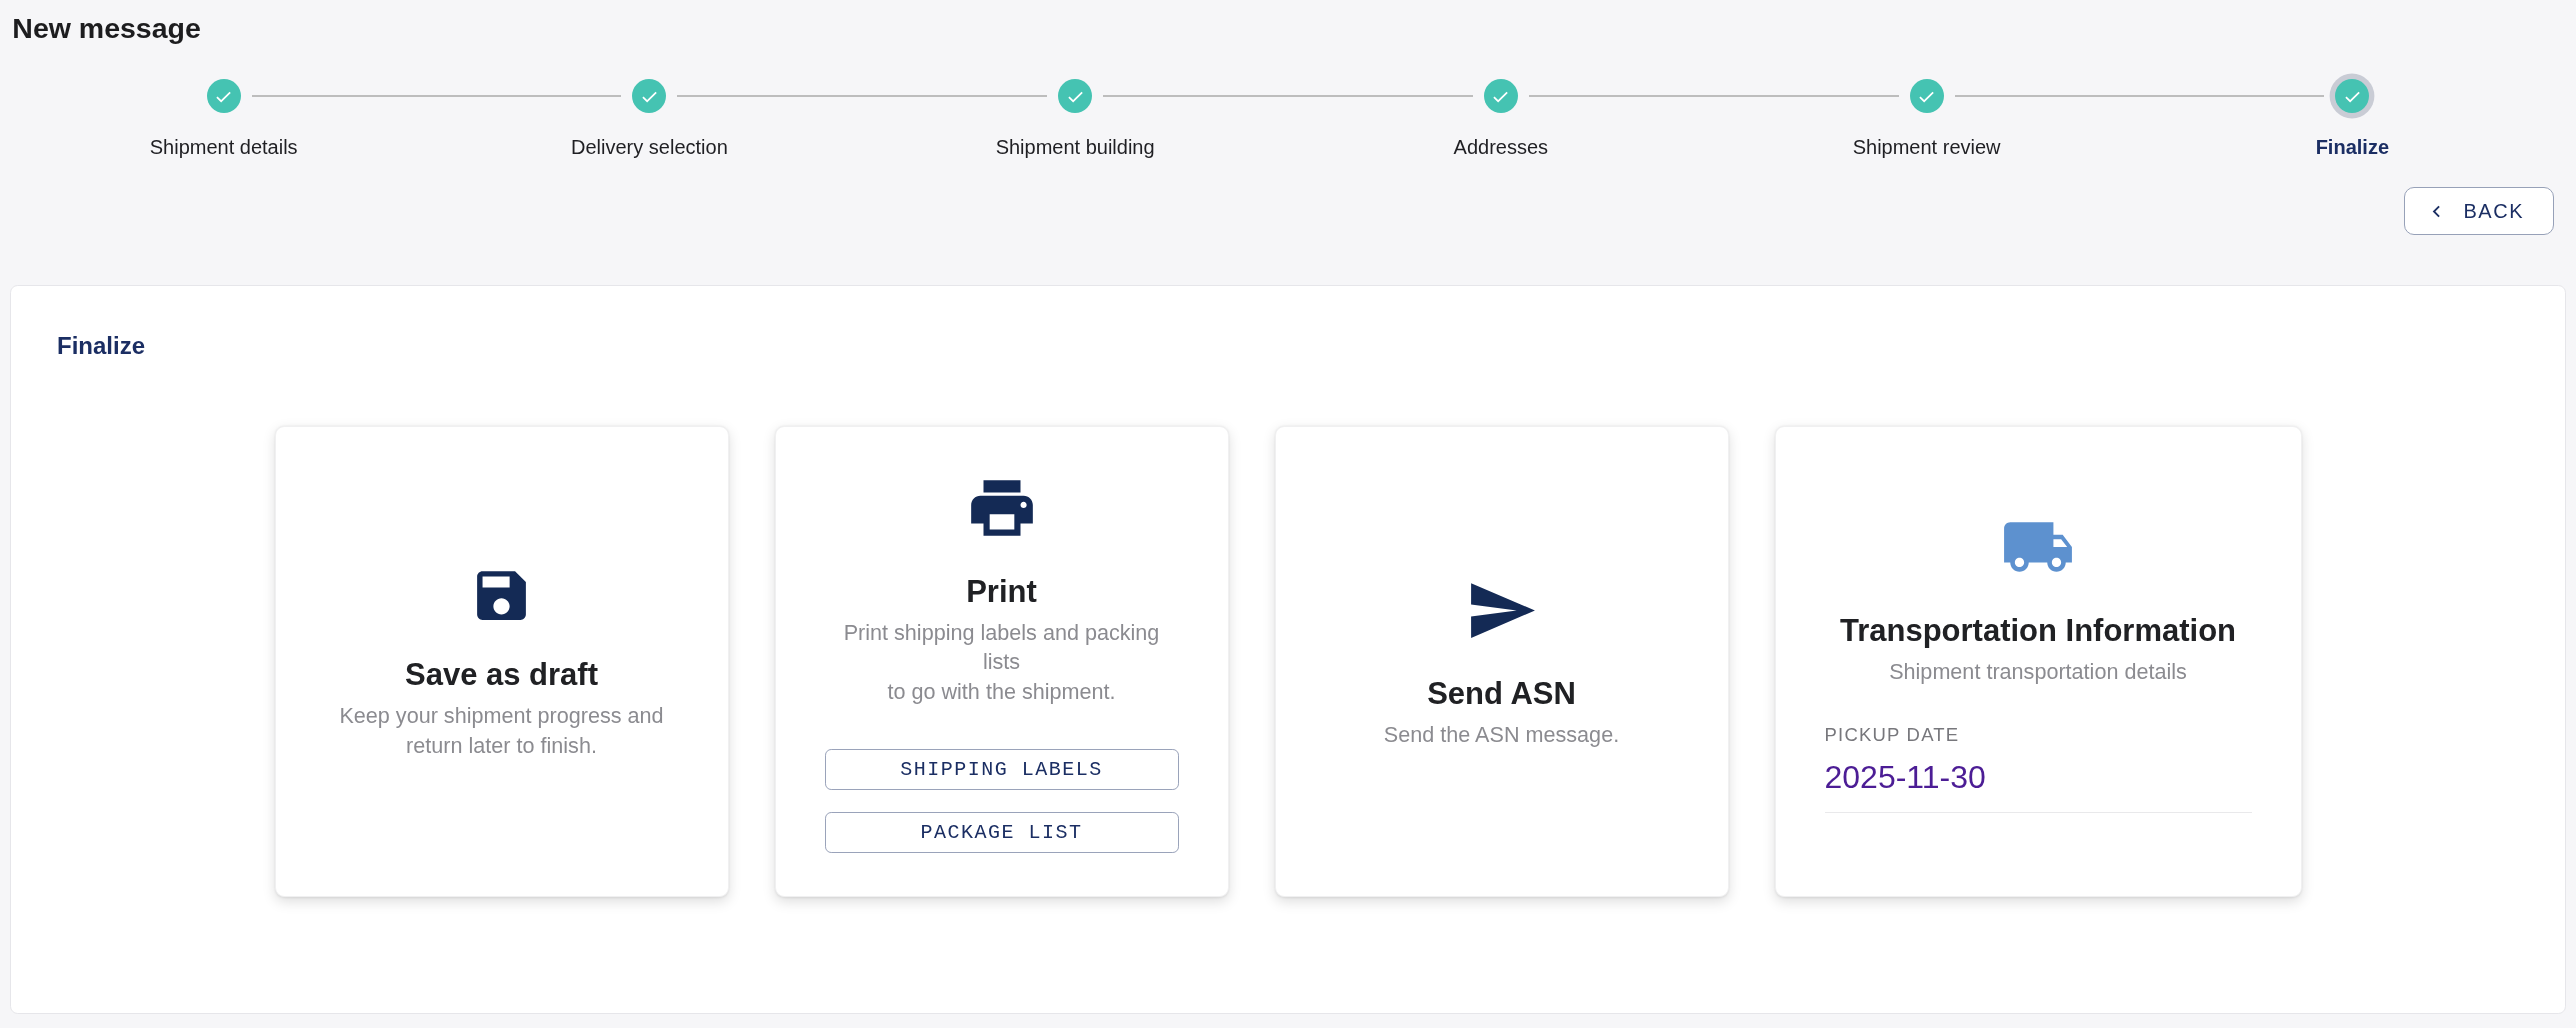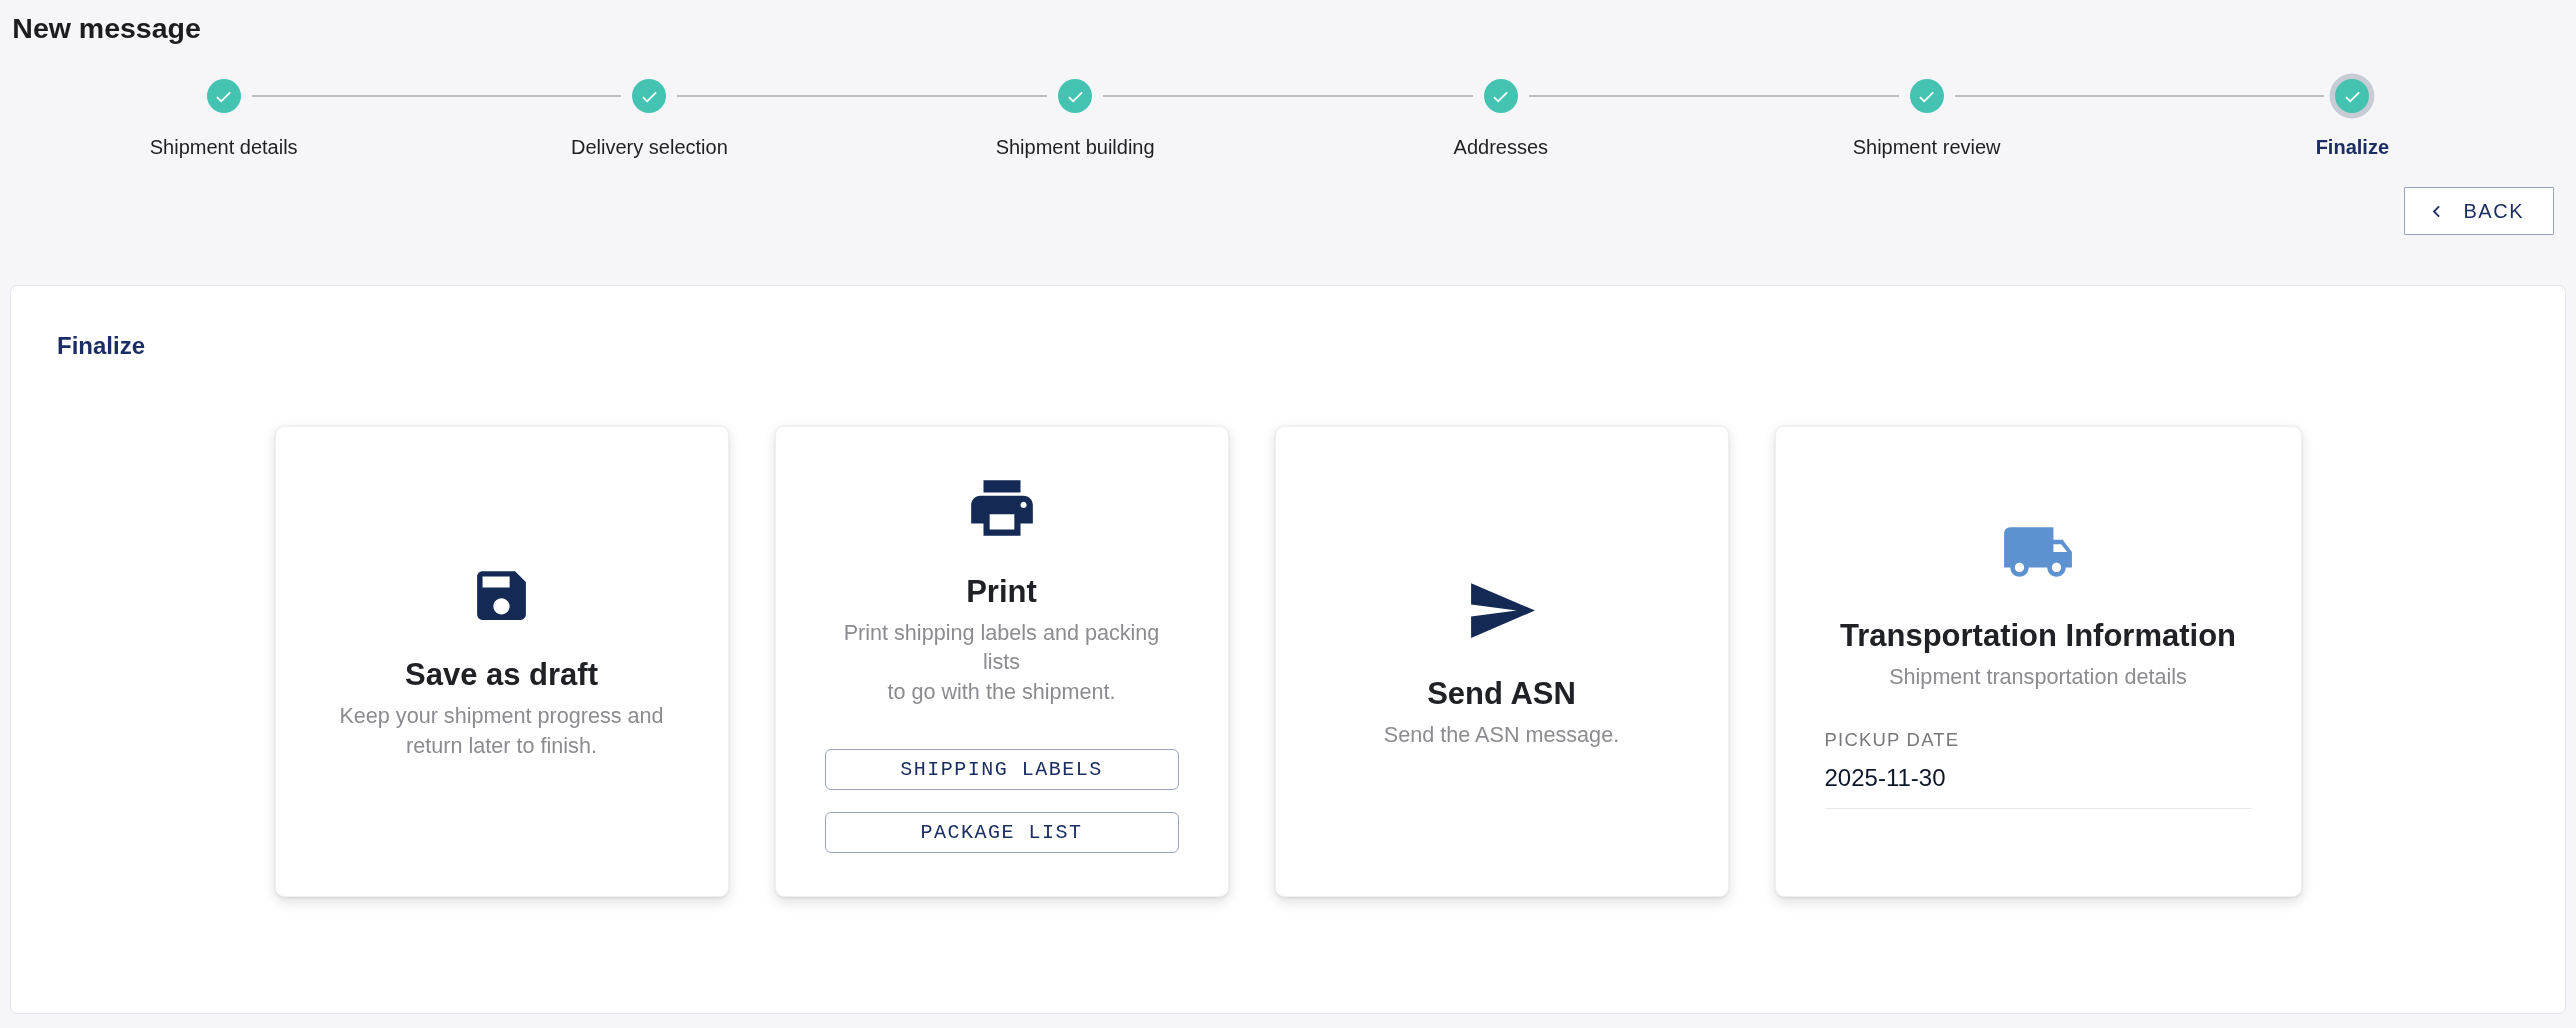--- a/index.html
+++ b/index.html
@@ -77,21 +77,21 @@
     display:flex;
     justify-content:flex-end;
     margin:27px 22px 0 0;
   }
   .back-button{
     display:flex;align-items:center;gap:15.4px;
     height:48px;
     padding:0 29px 0 20px;
     background:#ffffff;
     border:1.5px solid #97a1b8;
-    border-radius:1px;
+    border-radius:10px;
     color:var(--navy-text);
     font-family:"Liberation Sans", sans-serif;
     font-size:20px;
     font-weight:500;
     letter-spacing:1.5px;
     cursor:pointer;
   }
   .back-button svg{width:23px;height:23px;fill:var(--navy-text);}
   
   .panel{
@@ -172,22 +172,22 @@
     border-bottom:1.5px solid #e9e9eb;
     padding-bottom:16px;
   }
   .field-label{
     font-size:18.5px;
     letter-spacing:1.2px;
     color:#77777c;
   }
   .field-value{
     margin-top:13px;
-    font-size:24px;
-    color:#0f172a;
+    font-size:32px;
+    color:#4c1d95;
   }
 </style>
 </head>
 <body>
 
 <h1 class="page-title">New message</h1>
 
 <div class="stepper">
   <div class="step completed">
     <div class="step-circle">

